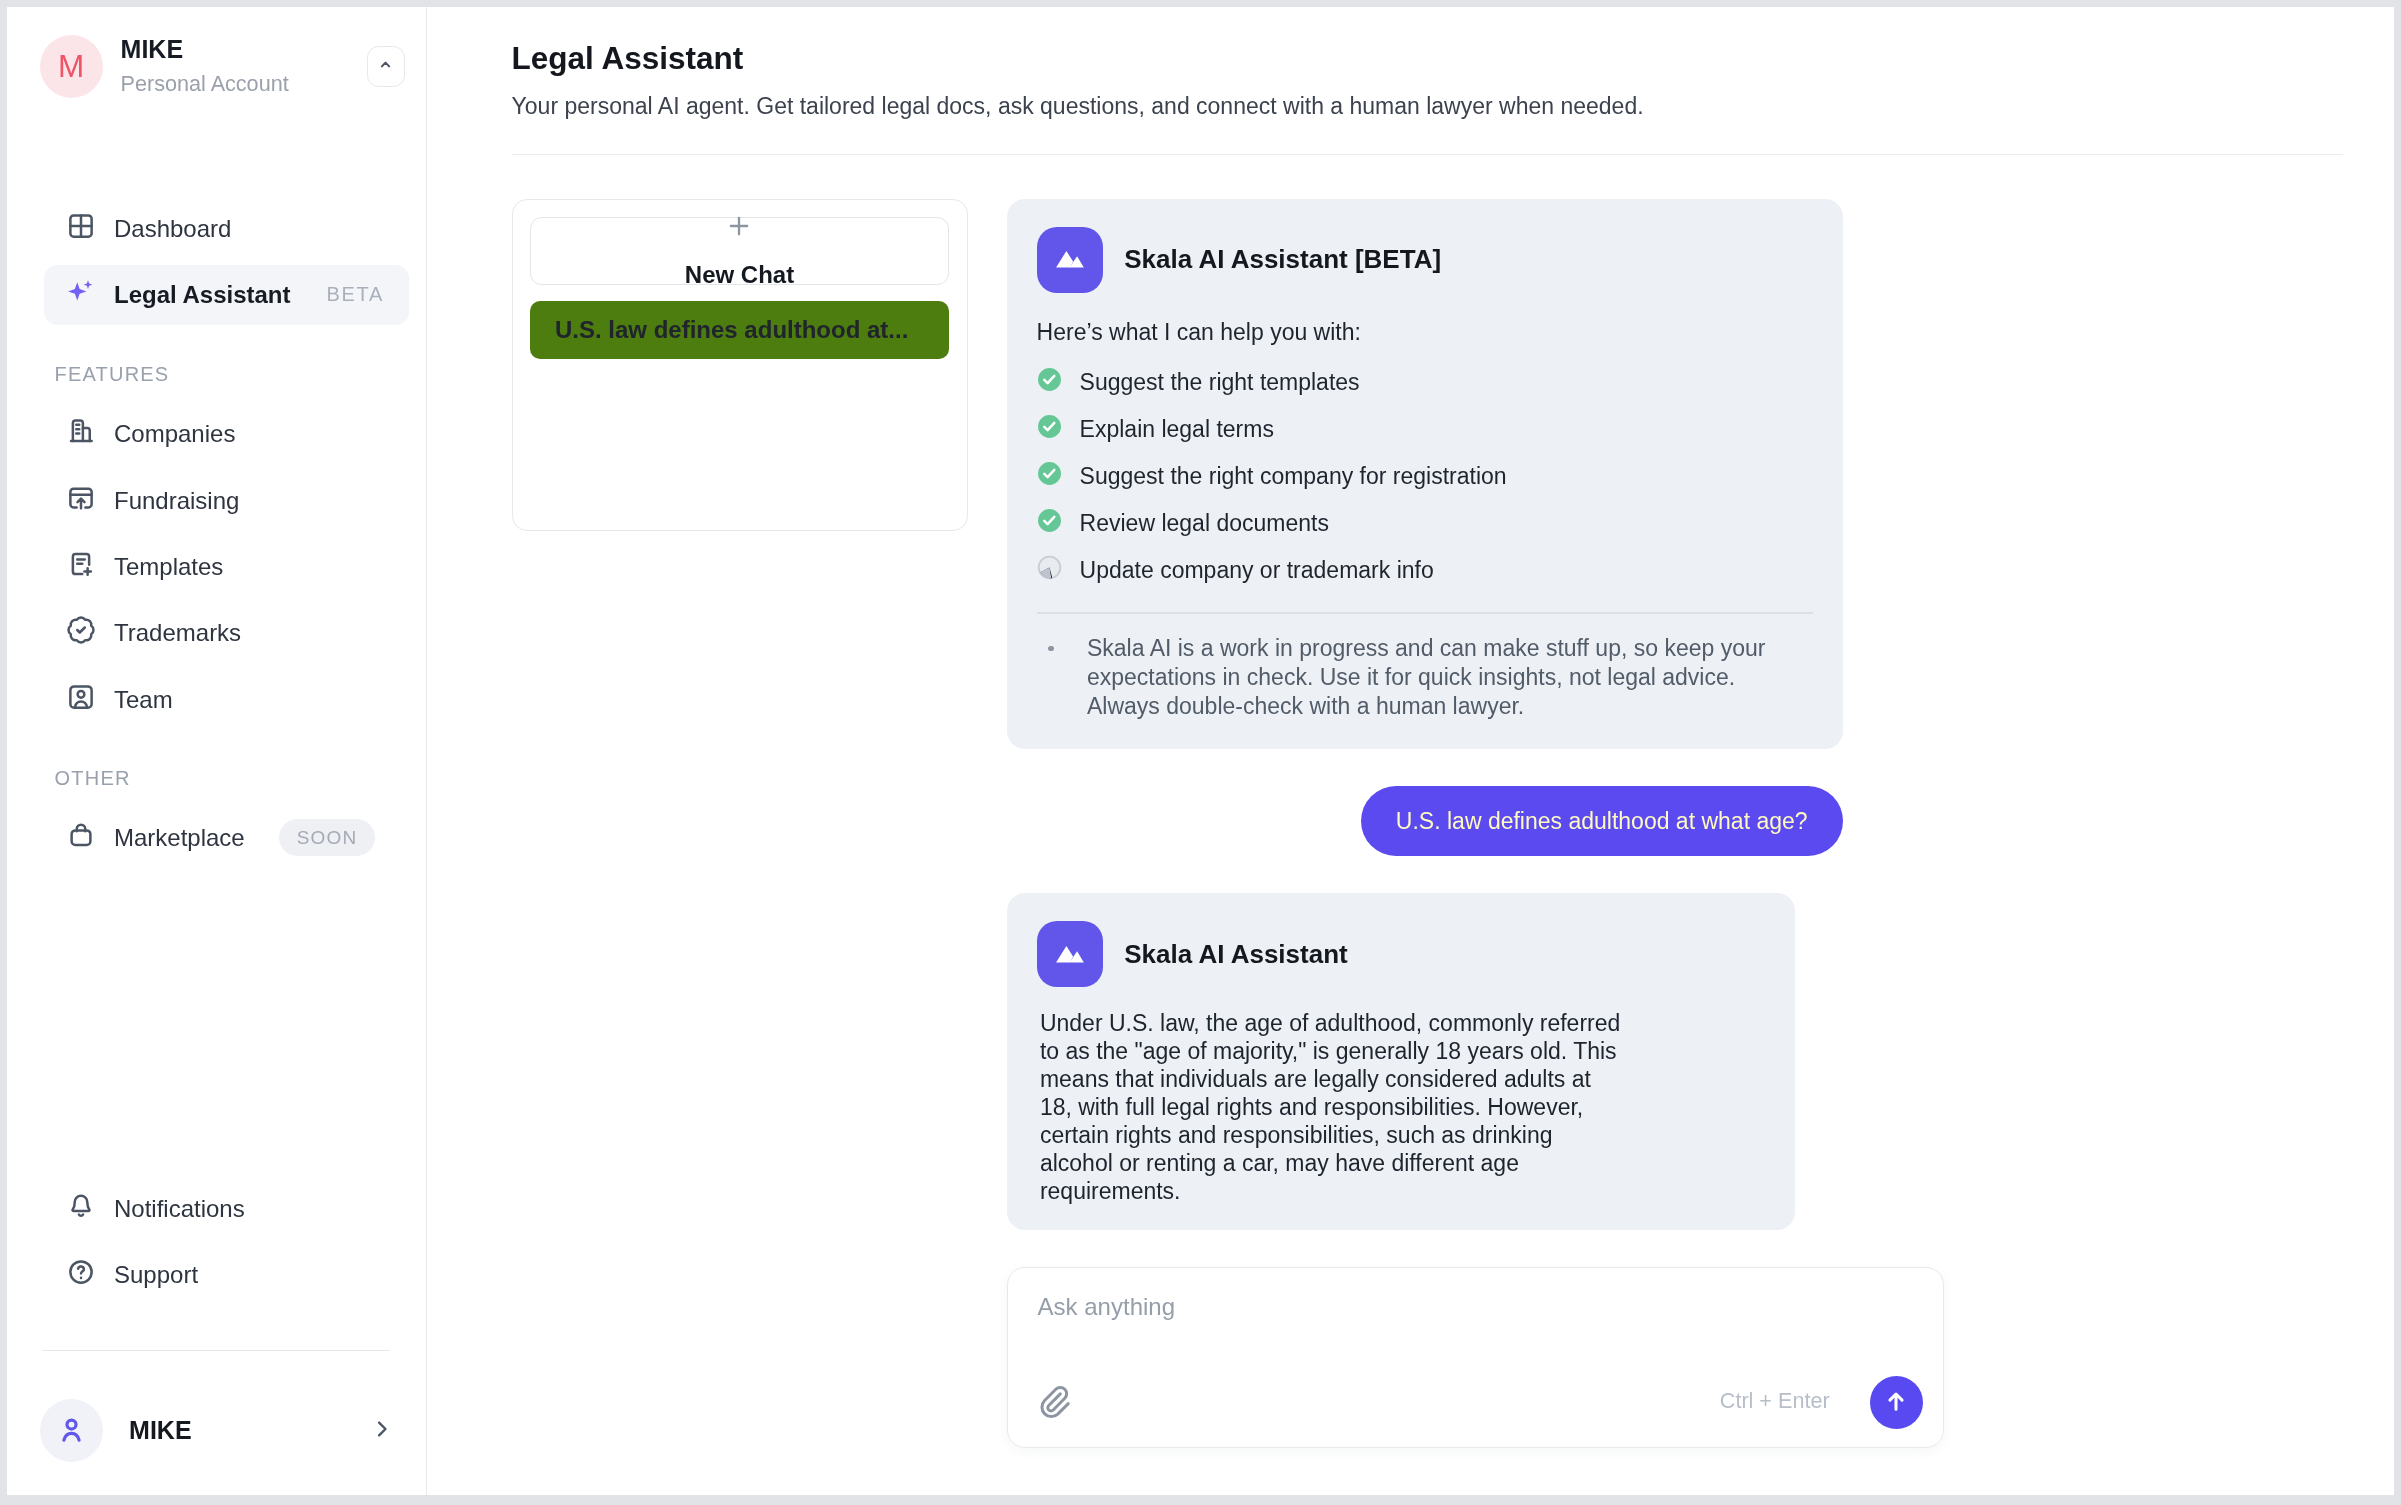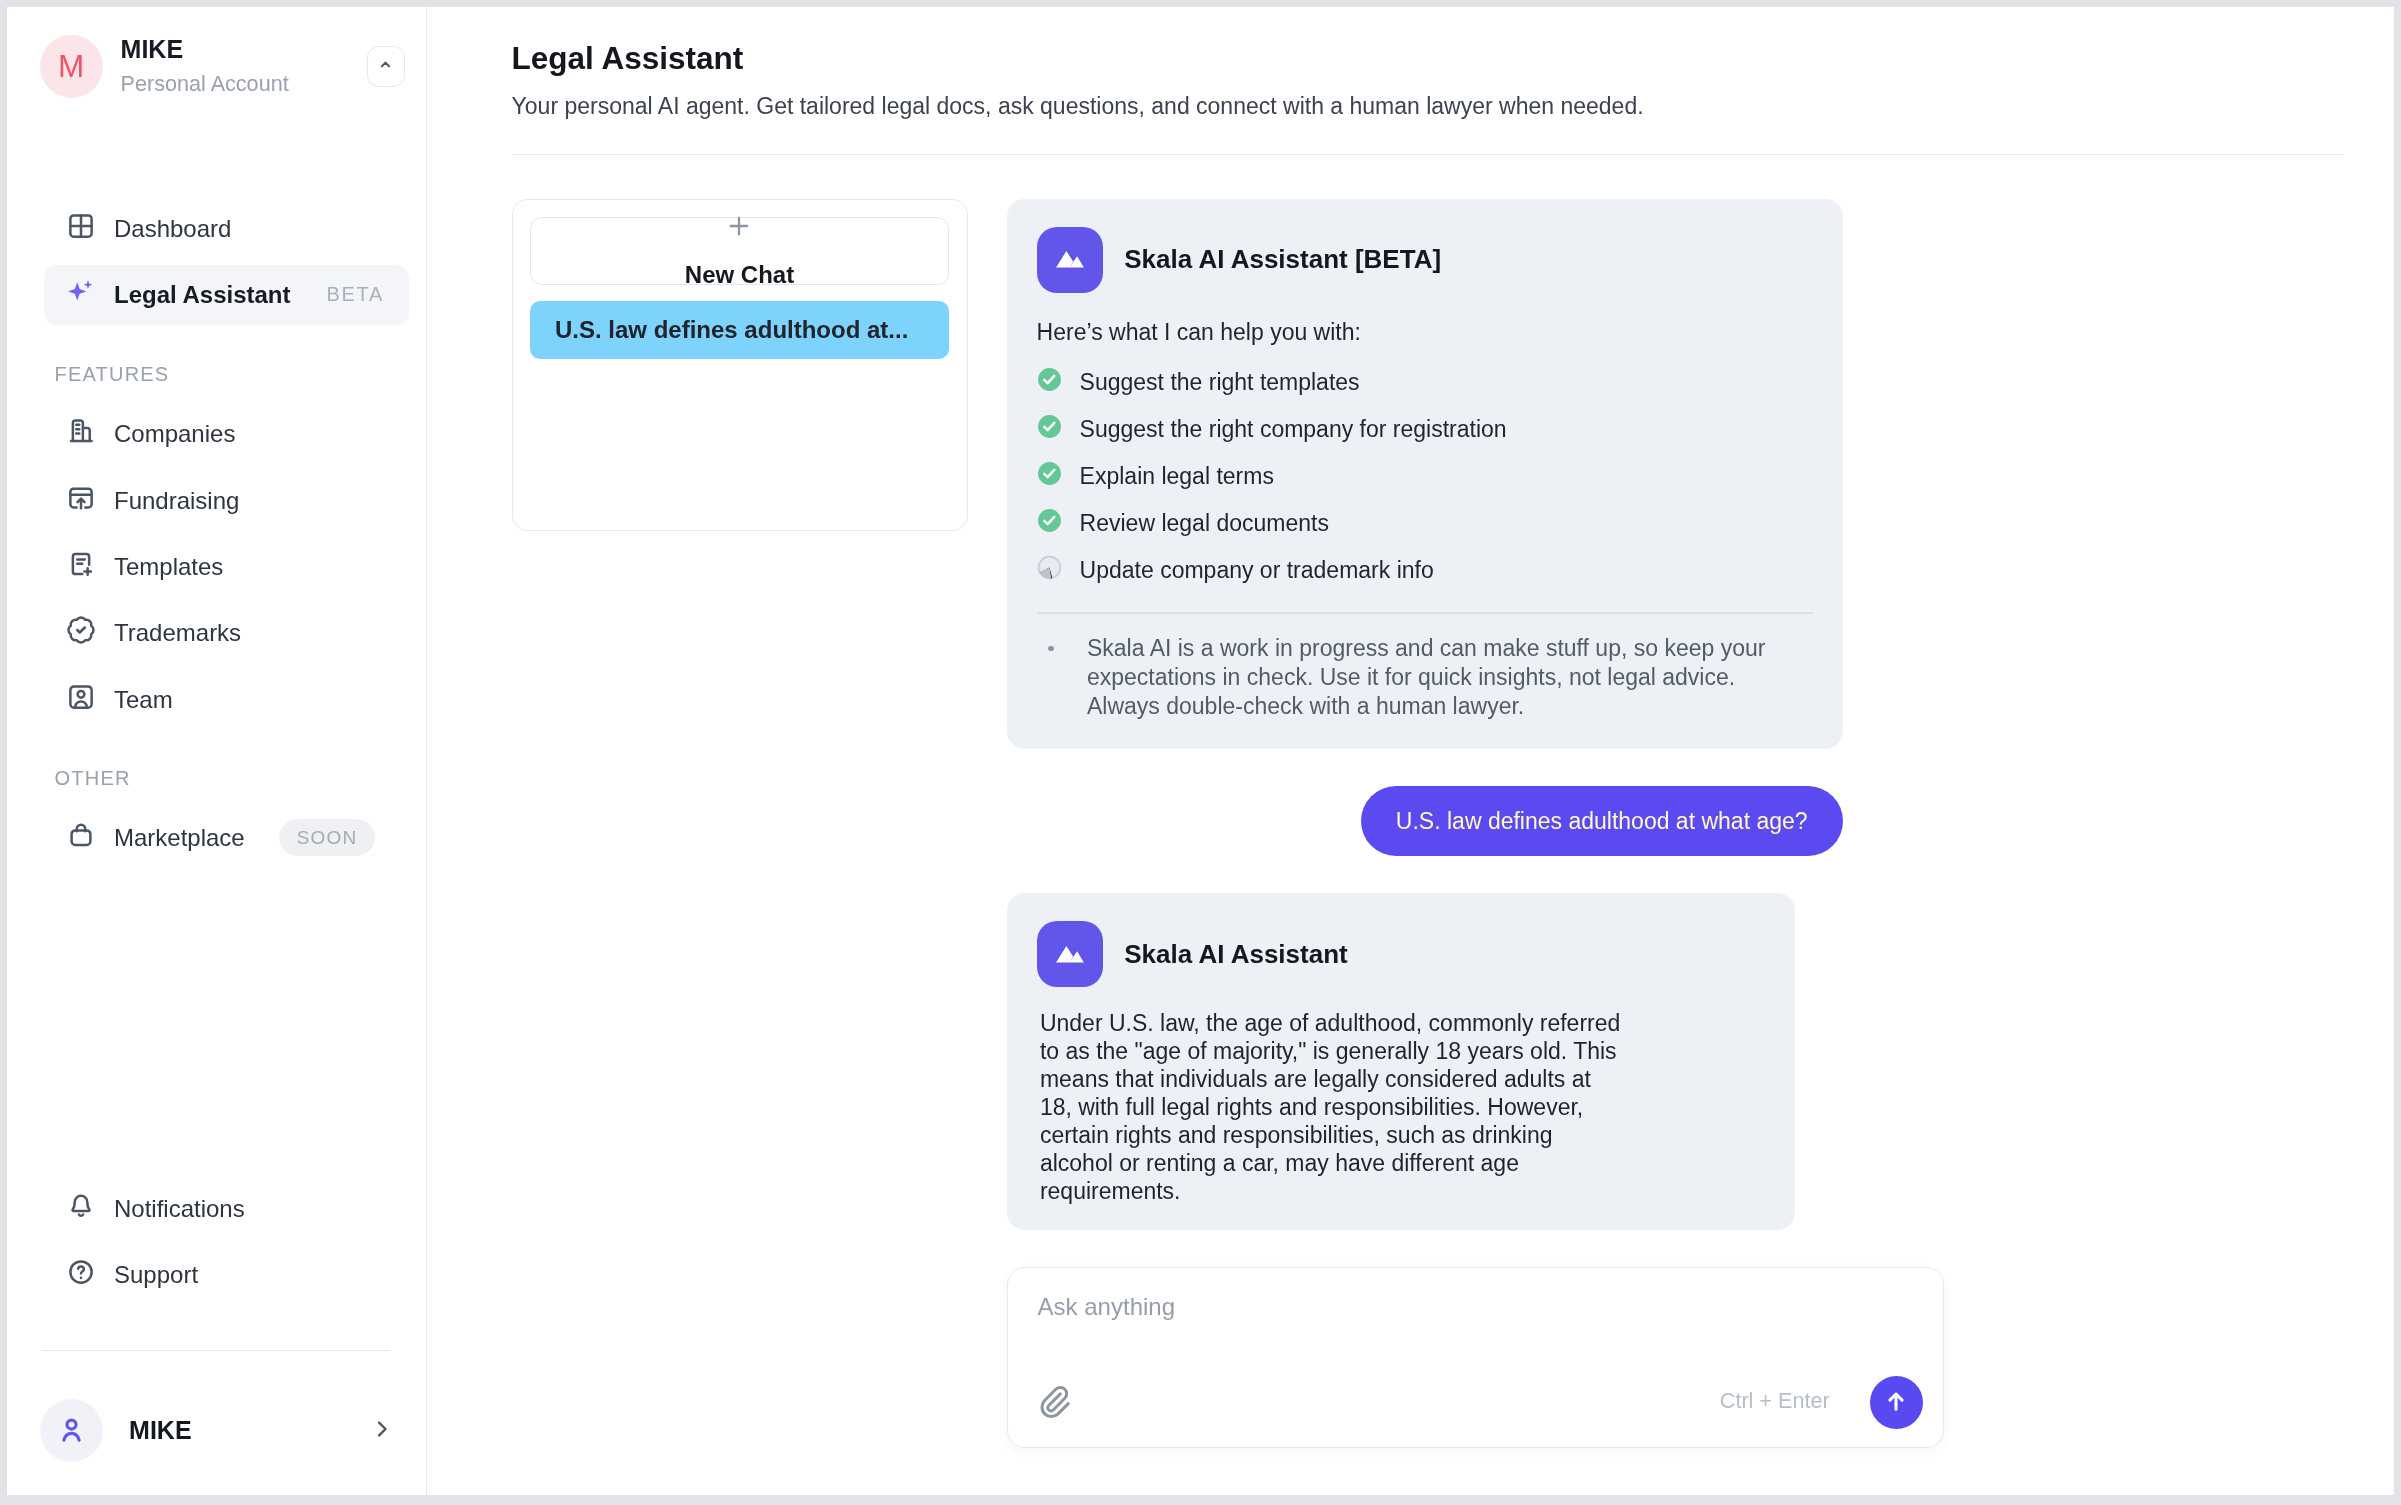--- a/index.html
+++ b/index.html
@@ -35,21 +35,21 @@
   .main{position:absolute;left:420px;top:0;bottom:0;width:1967px;background:#fff;}
   .page-title{position:absolute;left:85px;top:33px;font-size:31.5px;font-weight:700;color:#14171d;margin:0;}
   .page-sub{position:absolute;left:85px;top:86px;font-size:23px;color:#3c434e;margin:0;}
   .header-divider{position:absolute;left:85px;right:51px;top:147px;height:1.7px;background:#e9ebef;}
 
   .chat-list{position:absolute;left:85px;top:192px;width:456px;height:332px;border:1.7px solid #e6e8ec;
     border-radius:15px;background:#fff;}
   .new-chat{margin:17.4px 17.4px 0;height:68px;border:1.7px solid #e3e5ea;border-radius:11.6px;background:#fff;
     display:flex;align-items:center;justify-content:center;gap:15px;font-size:24px;font-weight:700;color:#14181f;
     width:calc(100% - 35px);cursor:pointer;flex-direction:column;}
-  .chat-item{margin:15.8px 17.4px 0;height:58px;background:#7dd3fc;border-radius:10px;display:flex;align-items:center;
+  .chat-item{margin:15.8px 17.4px 0;height:58px;background:#4d7c0f;border-radius:10px;display:flex;align-items:center;
     padding-left:25px;font-size:24px;color:#20242c;font-weight:700;cursor:pointer;}
 
   .thread{position:absolute;left:580px;top:192px;width:836px;display:flex;flex-direction:column;}
   .ai-card{background:#edf0f4;border-radius:18px;padding:28px 30px 28px;}
   .ai-head{display:flex;align-items:center;gap:21.6px;}
   .ai-logo{width:66px;height:66px;border-radius:20px;background:#6156e9;display:flex;align-items:center;justify-content:center;}
   .ai-name{font-size:26px;font-weight:700;color:#14181f;}
   .ai-intro{margin-top:26.5px;font-size:23px;color:#1f252e;}
   .cap-row{display:flex;align-items:center;gap:18px;height:47px;font-size:23px;color:#1f252e;}
   .cap-list{margin-top:13.3px;}
@@ -276,30 +276,30 @@
             </span>
             <span>Suggest the right templates</span>
           </div>
           <div class="cap-row">
             <span>
               <svg width="25" height="25" viewBox="0 0 24 24">
                   <circle cx="12" cy="12" r="11" fill="#65c795"></circle>
                   <path d="m7 12.4 3.2 3.1 6.4-7" stroke="#ffffff" stroke-width="2.4" fill="none" stroke-linecap="round" stroke-linejoin="round"></path>
                 </svg>
             </span>
-            <span>Suggest the right company for registration</span>
+            <span>Explain legal terms</span>
           </div>
           <div class="cap-row">
             <span>
               <svg width="25" height="25" viewBox="0 0 24 24">
                   <circle cx="12" cy="12" r="11" fill="#65c795"></circle>
                   <path d="m7 12.4 3.2 3.1 6.4-7" stroke="#ffffff" stroke-width="2.4" fill="none" stroke-linecap="round" stroke-linejoin="round"></path>
                 </svg>
             </span>
-            <span>Explain legal terms</span>
+            <span>Suggest the right company for registration</span>
           </div>
           <div class="cap-row">
             <span>
               <svg width="25" height="25" viewBox="0 0 24 24">
                   <circle cx="12" cy="12" r="11" fill="#65c795"></circle>
                   <path d="m7 12.4 3.2 3.1 6.4-7" stroke="#ffffff" stroke-width="2.4" fill="none" stroke-linecap="round" stroke-linejoin="round"></path>
                 </svg>
             </span>
             <span>Review legal documents</span>
           </div>

